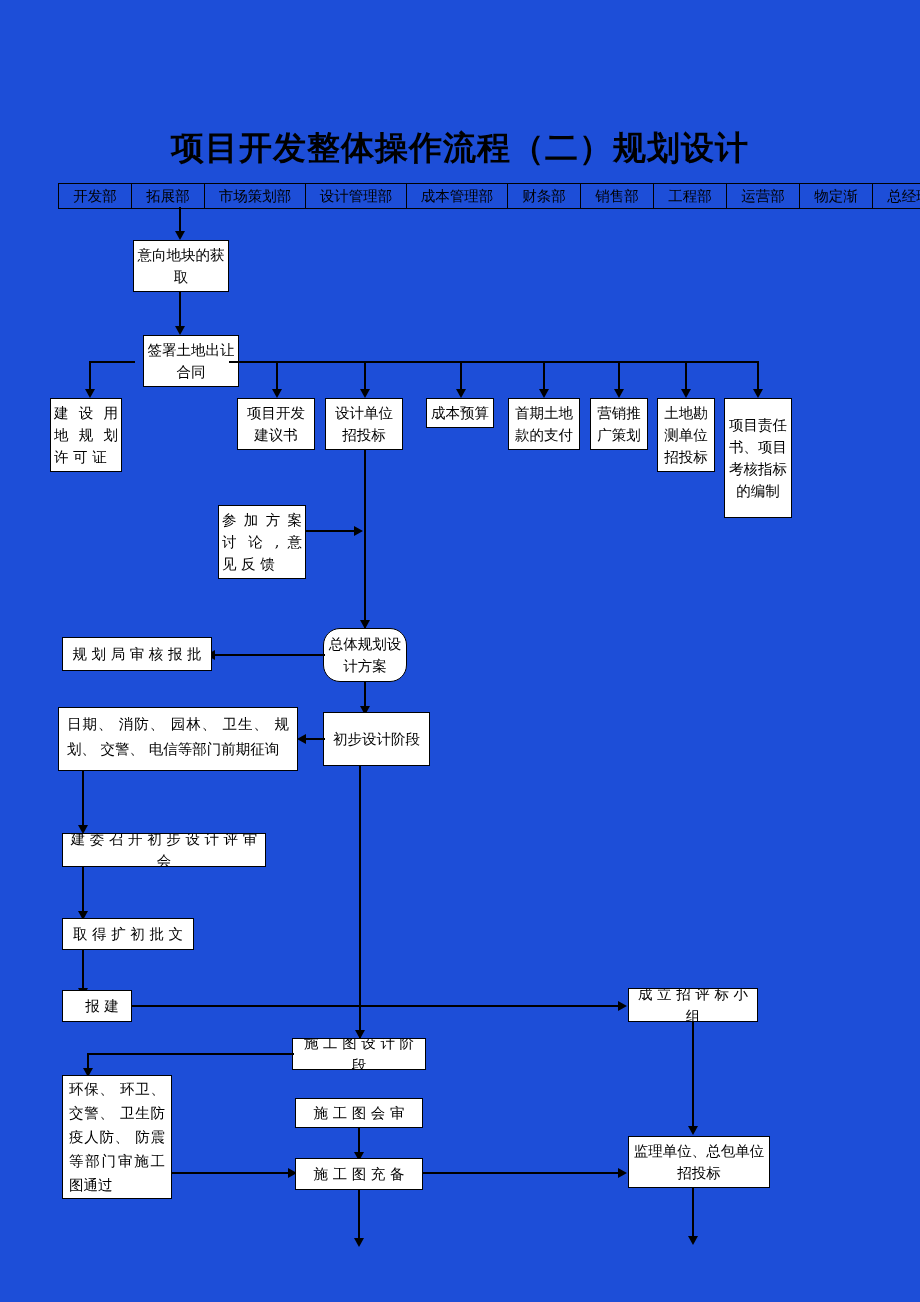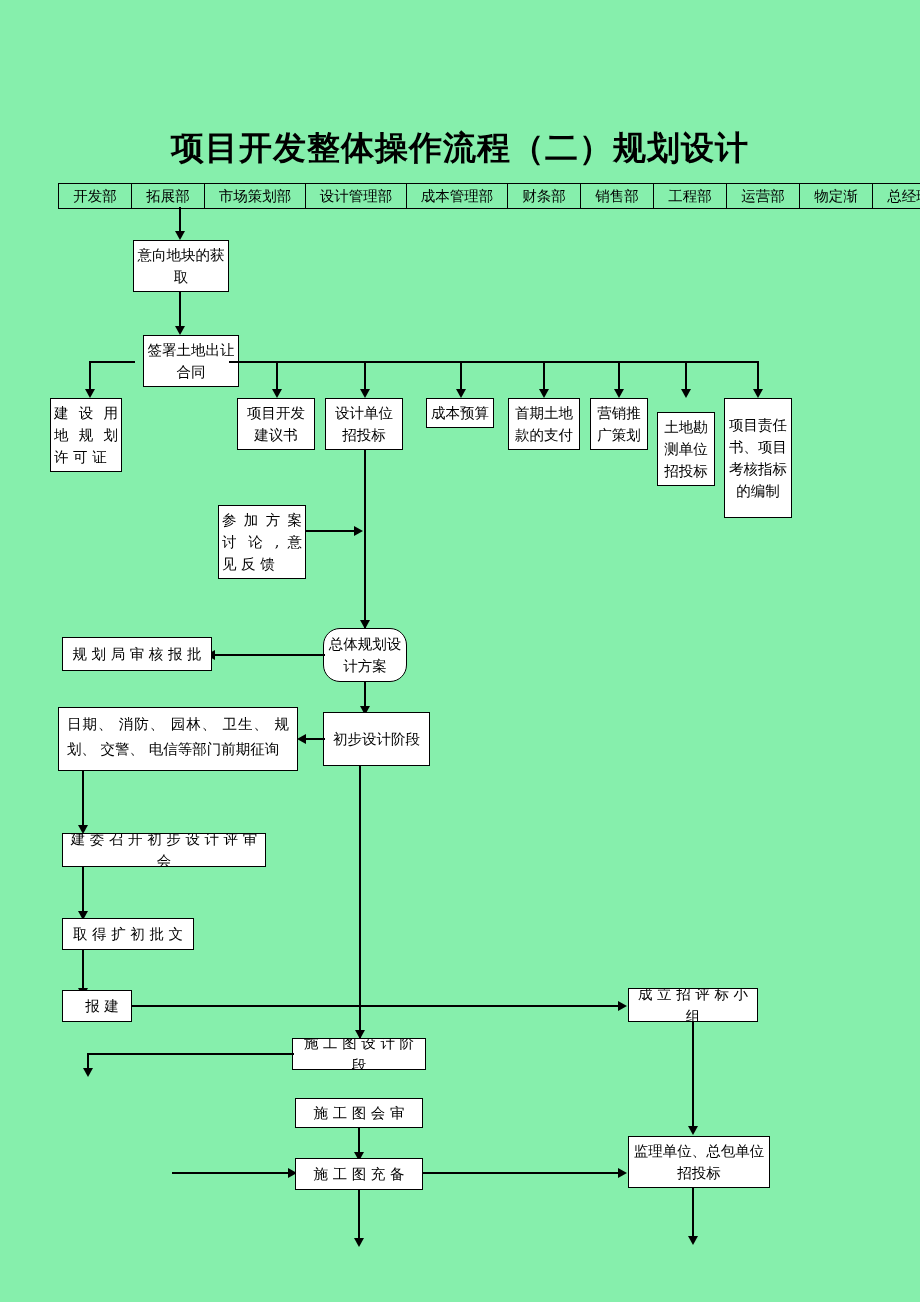--- a/index.html
+++ b/index.html
@@ -1,17 +1,17 @@
 <!DOCTYPE html>
 <html><head>
 <meta charset="utf-8">
 <style>
   html,body{margin:0;padding:0;background:#ffffff;}
   body{font-family:"DejaVu Serif","Liberation Serif",serif;color:#000;}
-  #page{position:relative;width:920px;height:1302px;overflow:hidden;background:#86efac;}
+  #page{position:relative;width:920px;height:1302px;overflow:hidden;background:#1d4ed8;}
 
   #title{
     position:absolute;left:0;top:128px;width:920px;
     text-align:center;
     font-family:"DejaVu Serif","Liberation Serif",serif;
     font-size:33px;font-weight:bold;letter-spacing:1px;
     line-height:40px;white-space:nowrap;
   }
 
   
@@ -137,21 +137,21 @@
   </div>
 
   <div class="box" style="left:508px;top:398px;width:72px;height:52px;">
     <span class="txt">首期土地款的支付</span>
   </div>
 
   <div class="box" style="left:590px;top:398px;width:58px;height:52px;">
     <span class="txt">营销推广策划</span>
   </div>
 
-  <div class="box" style="left:657px;top:398px;width:58px;height:74px;margin-top:14px;">
+  <div class="box" style="left:657px;top:398px;width:58px;height:74px;">
     <span class="txt">土地勘测单位招投标</span>
   </div>
 
   <div class="box" style="left:724px;top:398px;width:68px;height:120px;">
     <span class="txt">项目责任书、项目考核指标的编制</span>
   </div>
 
   <div class="ln v" style="left:364px;top:450px;height:178px;"></div>
   <div class="arr arr-d" style="left:360px;top:620px;"></div>
 
@@ -218,20 +218,23 @@
   <div class="arr arr-d" style="left:355px;top:1030px;"></div>
 
   <div class="box" style="left:292px;top:1038px;width:134px;height:32px;justify-content:flex-end;">
     <span class="txt">施 工 图 设 计 阶 段</span>
   </div>
 
   <div class="ln h" style="left:87px;top:1053px;width:207px;"></div>
   <div class="ln v" style="left:87px;top:1053px;height:22px;"></div>
   <div class="arr arr-d" style="left:83px;top:1068px;"></div>
 
+  <div class="box just" style="left:62px;top:1075px;width:110px;height:124px;padding:3px 6px;line-height:24px;">
+    <span class="txt">环保、 环卫、 交警、 卫生防疫人防、 防震等部门审施工图通过</span>
+  </div>
 
   <div class="box" style="left:295px;top:1098px;width:128px;height:30px;">
     <span class="txt">施 工 图 会 审</span>
   </div>
 
   <div class="ln v" style="left:358px;top:1128px;height:28px;"></div>
   <div class="arr arr-d" style="left:354px;top:1152px;"></div>
 
   <div class="ln h" style="left:172px;top:1172px;width:118px;"></div>
   <div class="arr arr-r" style="left:288px;top:1168px;"></div>

